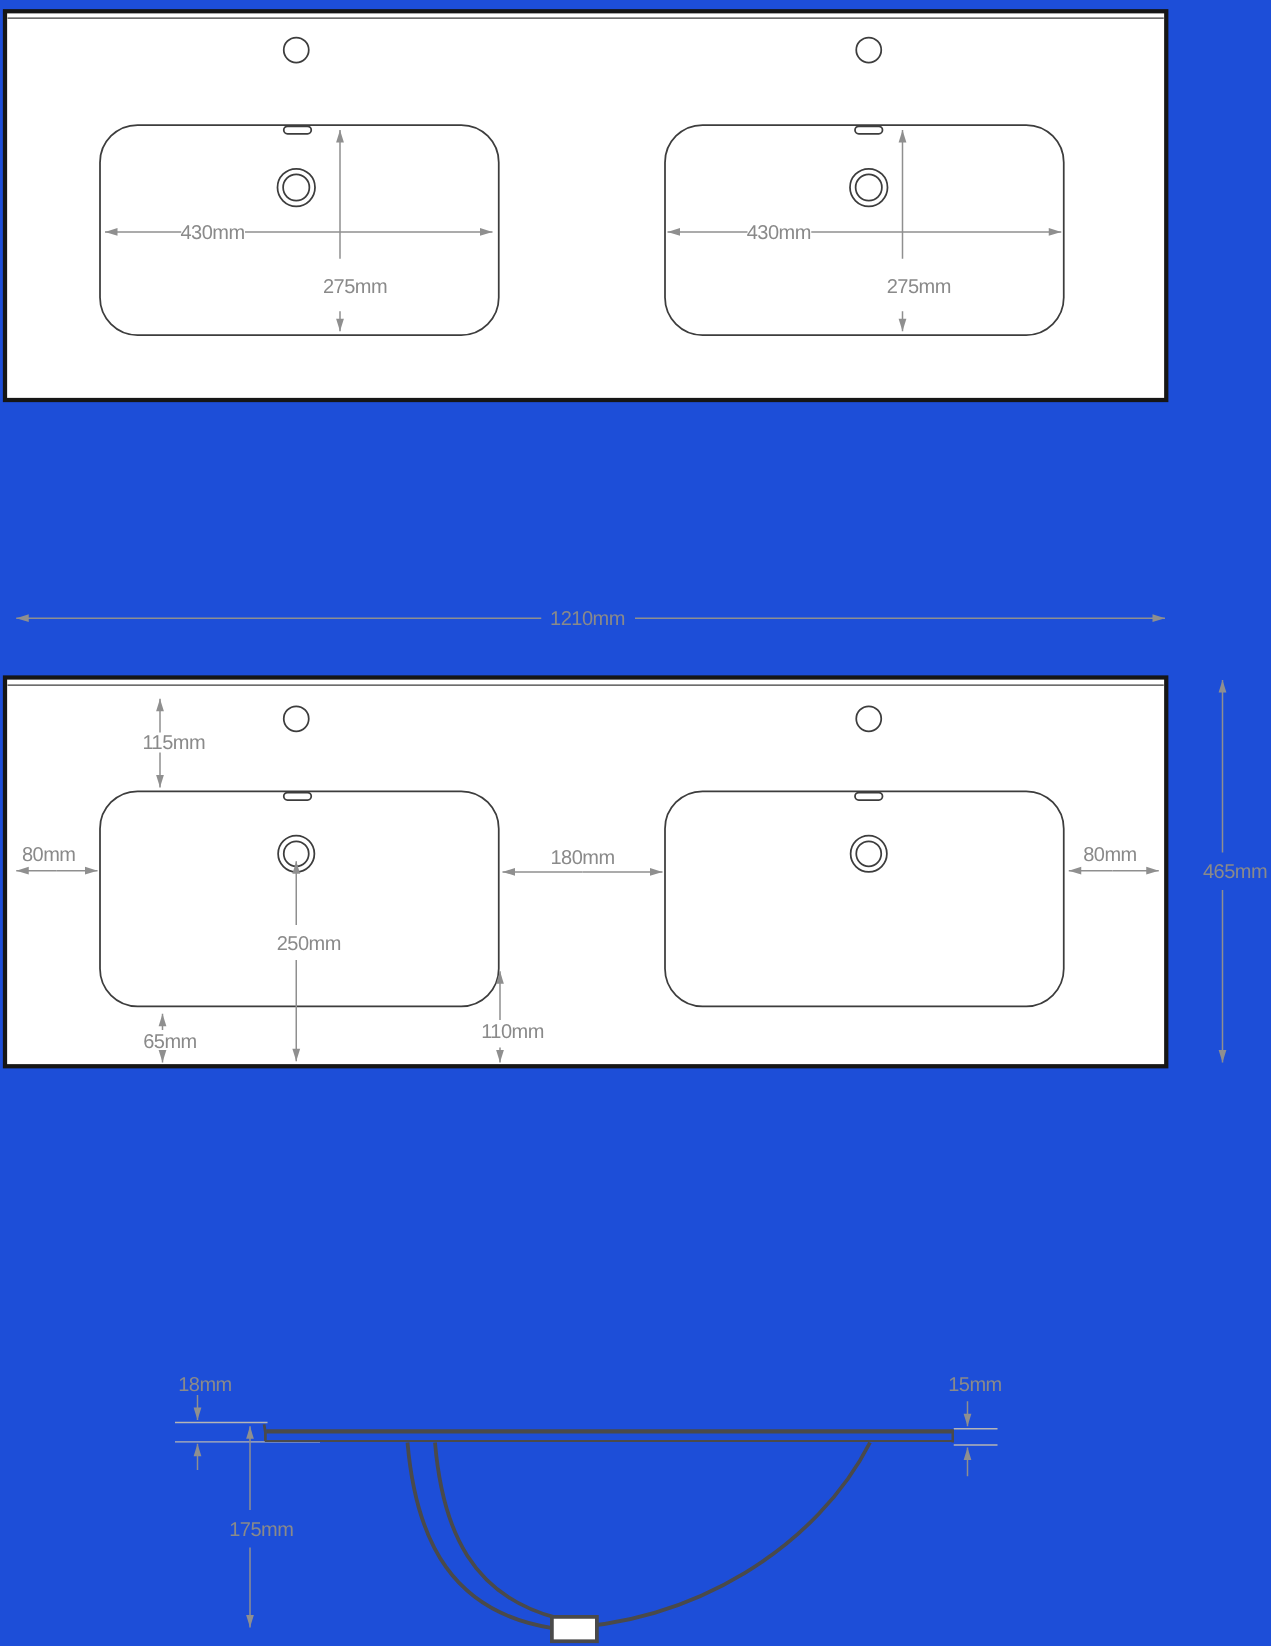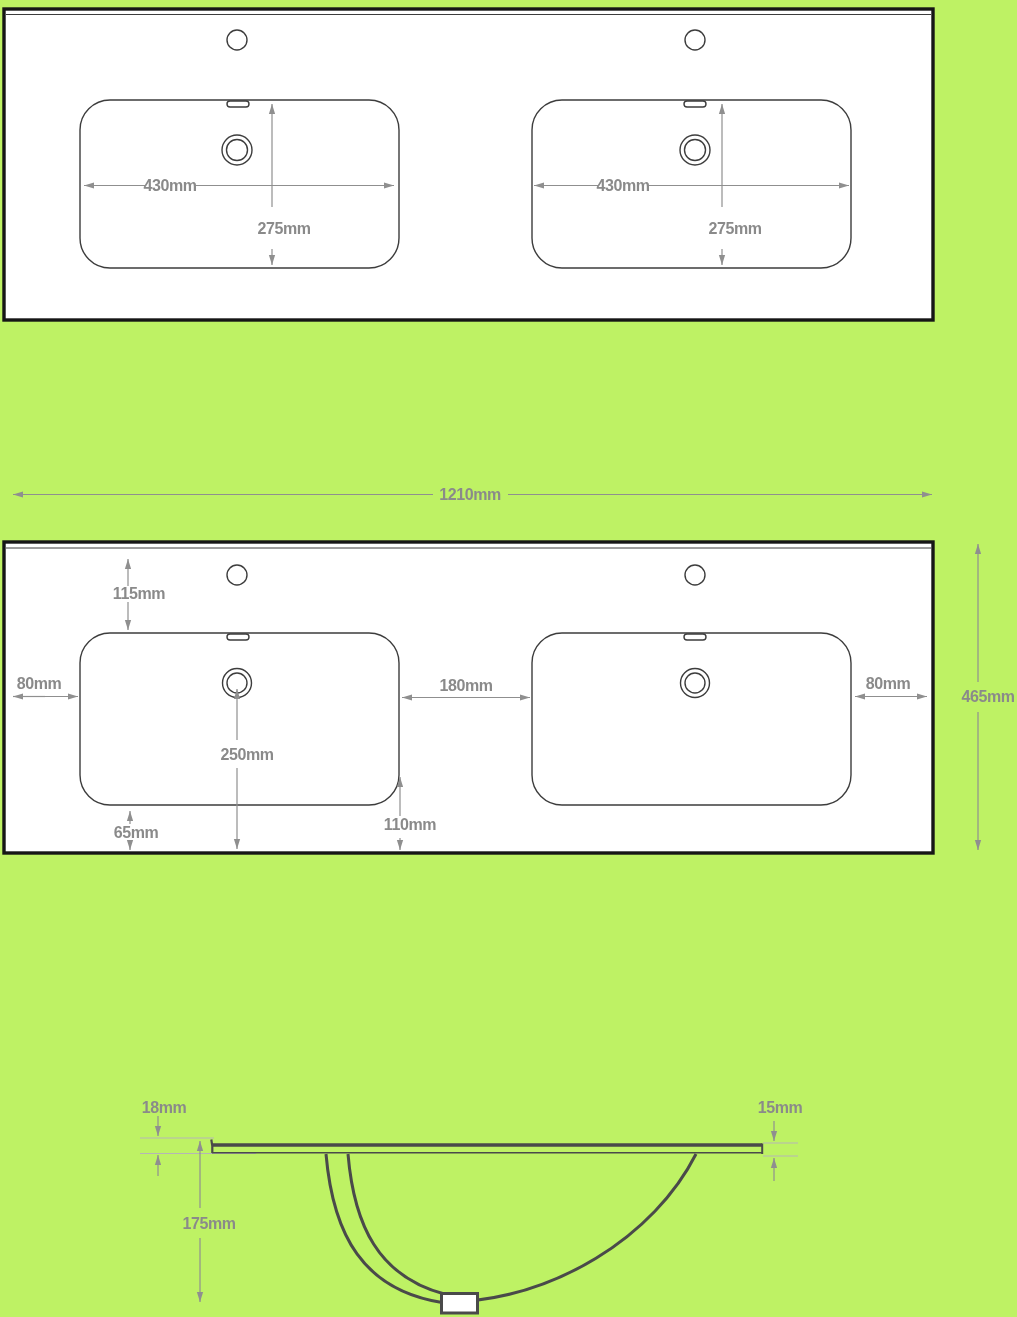--- a/index.html
+++ b/index.html
@@ -1,16 +1,16 @@
 <!DOCTYPE html>
 <html><head>
 <meta charset="utf-8">
 <style>
   html,body{margin:0;padding:0;background:#ffffff;}
-  #stage{position:relative;width:1017px;height:1317px;background:#bef264;overflow:hidden;font-weight:bold;}
+  #stage{position:relative;width:1017px;height:1317px;background:#1d4ed8;overflow:hidden;}
   svg{display:block;}
   text{
     font-family:"Liberation Sans", sans-serif;
     font-size:16px;
     fill:#8a8a8a;
     letter-spacing:-0.4px;
   }
   .outline{fill:#ffffff;stroke:#161616;stroke-width:3.4;}
   .backedge{stroke:#3d3d3d;stroke-width:1;fill:none;}
   .detail{fill:#ffffff;stroke:#3d3d3d;stroke-width:1.4;}

